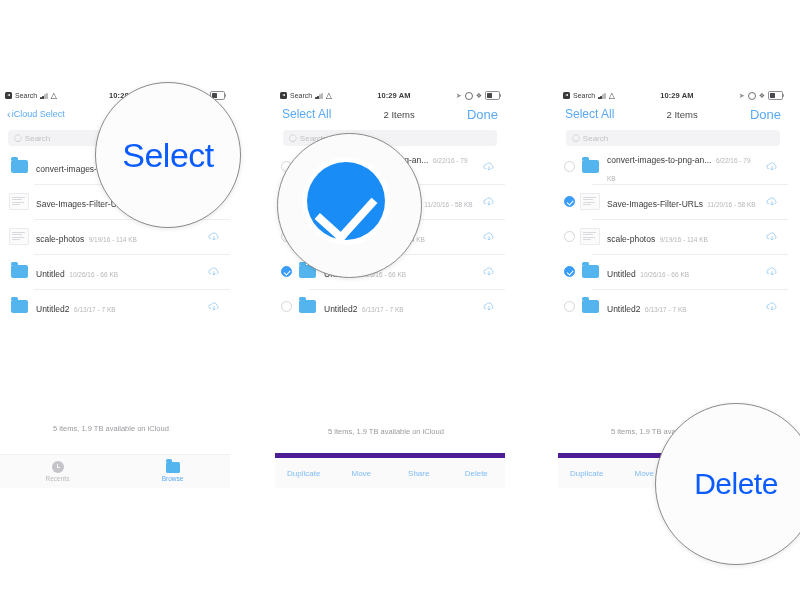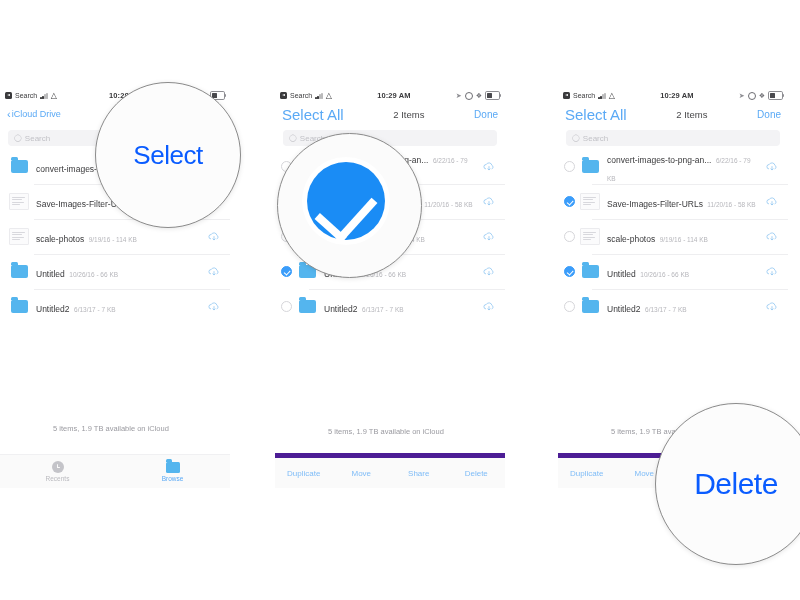--- a/index.html
+++ b/index.html
@@ -35,22 +35,22 @@
   .bt{font-size:7px;color:#6d6d72;}
   .batt{width:13px;height:6.5px;border:1px solid #8e8e93;border-radius:1.8px;position:relative;}
   .batt:before{content:"";position:absolute;left:1px;top:1px;bottom:1px;width:5px;background:#4a4a4e;border-radius:.5px;}
   .batt:after{content:"";position:absolute;right:-2.2px;top:1.8px;width:1.2px;height:2.6px;background:#8e8e93;border-radius:0 1px 1px 0;}
 
   
   .navbar{height:22px;display:flex;align-items:center;padding:0 7px;font-size:9px;}
   .nav-back{color:#5aa9f5;display:flex;align-items:center;gap:1px;}
   .chev{font-size:11px;line-height:9px;color:#5aa9f5;}
   .nav-title{flex:1;text-align:center;font-size:9px;color:#3a3a3c;}
-  .nav-left-btn{color:#5aa9f5;font-size:15px;}
-  .nav-right-btn{color:#5aa9f5;font-size:10px;}
+  .nav-left-btn{color:#5aa9f5;font-size:12px;}
+  .nav-right-btn{color:#5aa9f5;font-size:13px;}
   .nav-center-title{flex:1;text-align:center;font-size:9.5px;color:#48484a;}
 
   
   .searchbar{margin:5px 8px 3px;height:16px;background:#f3f3f5;border-radius:4px;
              display:flex;align-items:center;gap:3px;padding:0 6px;}
   .search-ico{font-size:7px;color:#c2c2c7;}
   .search-ph{font-size:8px;color:#c2c2c7;}
 
   
   .list{padding:0 0 0 0;}
@@ -92,21 +92,21 @@
   .actionbar{position:absolute;left:0;right:0;bottom:0;height:30px;background:#fafafa;
              border-top:5px solid #4c1d95;display:flex;align-items:center;}
   .action{flex:1;text-align:center;font-size:8px;color:#7fbcf7;}
 
   
   .callout{position:absolute;border-radius:50%;background:#fcfcfc;
            border:1.6px solid #8b8b8b;display:flex;align-items:center;justify-content:center;
            box-shadow:0 1px 5px rgba(0,0,0,.10);}
   .callout span{color:#0a5cff;font-weight:normal;letter-spacing:-.5px;}
   #callout-select{left:95px;top:82px;width:144px;height:144px;}
-  #callout-select span{font-size:26px;}
+  #callout-select span{font-size:34px;}
   #callout-delete{left:655px;top:403px;width:160px;height:160px;}
   #callout-delete span{font-size:30px;}
 
   .magnifier{position:absolute;left:277px;top:133px;width:143px;height:143px;border-radius:50%;
              background:#fbfbfb;border:1.6px solid #8b8b8b;overflow:hidden;
              box-shadow:0 1px 5px rgba(0,0,0,.10);}
   .mag-check{position:absolute;left:29px;top:28px;width:78px;height:78px;border-radius:50%;
              background:#1a8cf5;box-shadow:0 0 0 5px rgba(255,255,255,.92);}
   .mag-check:after{content:"";position:absolute;left:21px;top:22px;width:28px;height:46px;
              border:solid #fff;border-width:0 8px 8px 0;transform:rotate(42deg);}
@@ -135,21 +135,21 @@
         <span class="loc">➤</span>
         <span class="alarm"></span>
         <span class="bt">❖</span>
         <span class="batt"></span>
       </div>
     </div>
 
     <div class="navbar">
       <span class="nav-back">
         <span class="chev">‹</span>
-        <span>iCloud Drive</span>
+        <span>iCloud Select</span>
       </span>
       <span class="nav-title">Au</span>
       <span style="width:42px"></span>
     </div>
 
     <div class="searchbar">
       <span class="search-ico">◯</span>
       <span class="search-ph">Search</span>
     </div>
 

